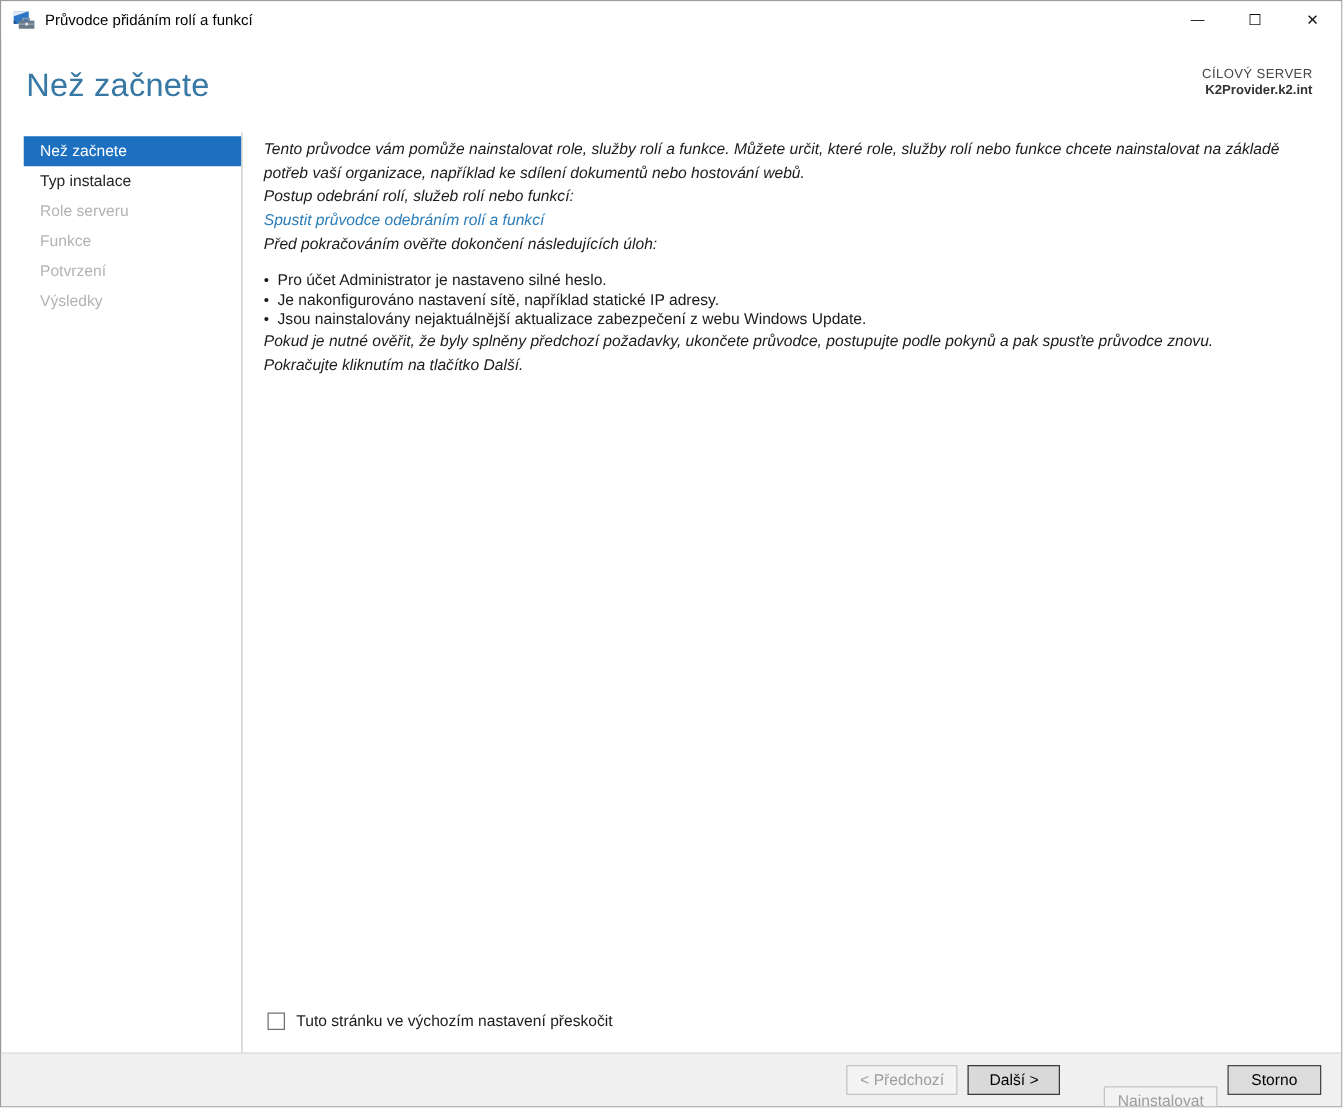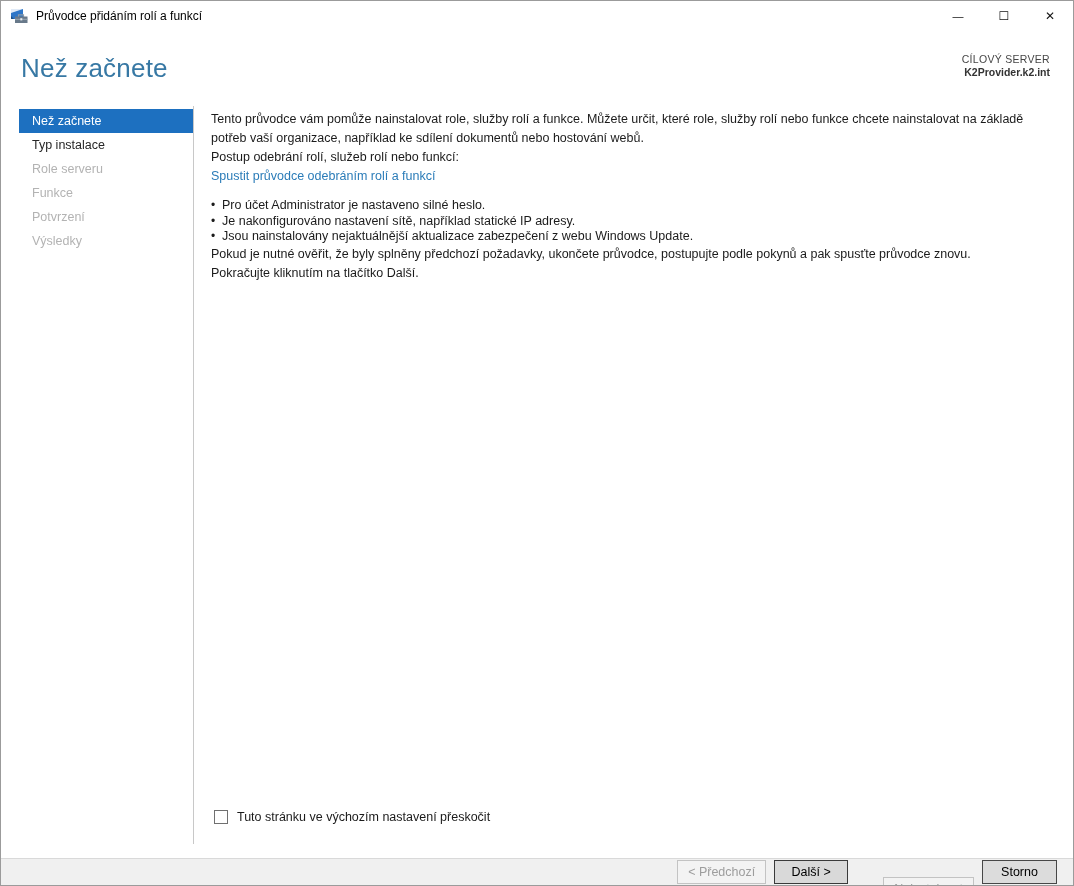--- a/index.html
+++ b/index.html
@@ -31,39 +31,39 @@
 
   
   .nav { position:absolute; left:18px; top:108px; width:174px; }
   .nav-item { height:24px; line-height:24px; padding-left:13px; font-size:12.5px; color:#262626; cursor:pointer; }
   .nav-item.selected { background:#1d70c0; color:#fff; }
   .nav-item.disabled { color:#b3b3b3; cursor:default; }
   .v-divider { position:absolute; left:192px; top:105px; width:1px; height:738px; background:#c8c8c8; }
 
   
   .content { position:absolute; left:210px; top:105px; right:22px; line-height:19px; }
-  .content p { margin:0; }
+  .content p { margin:0;font-style:italic; }
   .p-intro { padding-top:4px; }
   .p-remove { margin-top:10px; }
   .link { color:#2b7cb8; cursor:pointer;margin-top:28px; }
   .p-tasks-heading { margin-top:10px; }
   ul.tasks { margin-top:12px; list-style:none; }
   ul.tasks li { line-height:15.5px; display:flex; }
   ul.tasks .bullet { width:11px; flex:0 0 auto; font-size:12px; }
   .p-note { margin-top:13px; }
   .p-continue { margin-top:17px; }
 
   
   .skip-row { position:absolute; left:213px; top:809px; display:flex; align-items:center; }
   .checkbox { width:14px; height:14px; border:1px solid #707070; background:#fff; margin-right:9px; cursor:pointer; }
   .skip-label { font-size:12.5px; color:#1b1b1b; cursor:pointer; }
 
   
   .footer {
-    position:absolute; left:0; right:0; bottom:0; height:27px;
+    position:absolute; left:0; right:0; bottom:0; height:43px;
     background:#f0f0f0; border-top:1px solid #d9d9d9;
     display:flex; align-items:center; justify-content:flex-end; padding-right:16px;
   }
   .btn {
     height:24px; padding:0 10px; font-size:12.5px; font-family:inherit;
     background:#dcdcdc; border:1px solid #474747; color:#000; cursor:pointer;
   }
   .btn.default { border:1px solid #3a3a3a; background:#d9d9d9; }
   .btn.disabled { background:#f3f3f3; border:1px solid #c3c3c3; color:#9d9d9d; cursor:default; }
   .btn-prev { min-width:77px; }
@@ -106,20 +106,21 @@
     <div class="nav-item disabled">Funkce</div>
     <div class="nav-item disabled">Potvrzení</div>
     <div class="nav-item disabled">Výsledky</div>
   </div>
   <div class="v-divider"></div>
 
   <div class="content">
     <p class="p-intro">Tento průvodce vám pomůže nainstalovat role, služby rolí a funkce. Můžete určit, které role, služby rolí nebo funkce chcete nainstalovat na základě potřeb vaší organizace, například ke sdílení dokumentů nebo hostování webů.</p>
     <p class="p-remove">Postup odebrání rolí, služeb rolí nebo funkcí:</p>
     <p><span class="link">Spustit průvodce odebráním rolí a funkcí</span></p>
+    <p class="p-tasks-heading">Před pokračováním ověřte dokončení následujících úloh:</p>
     <ul class="tasks">
       <li>
         <span class="bullet">•</span>
         <span>Pro účet Administrator je nastaveno silné heslo.</span>
       </li>
       <li>
         <span class="bullet">•</span>
         <span>Je nakonfigurováno nastavení sítě, například statické IP adresy.</span>
       </li>
       <li>

